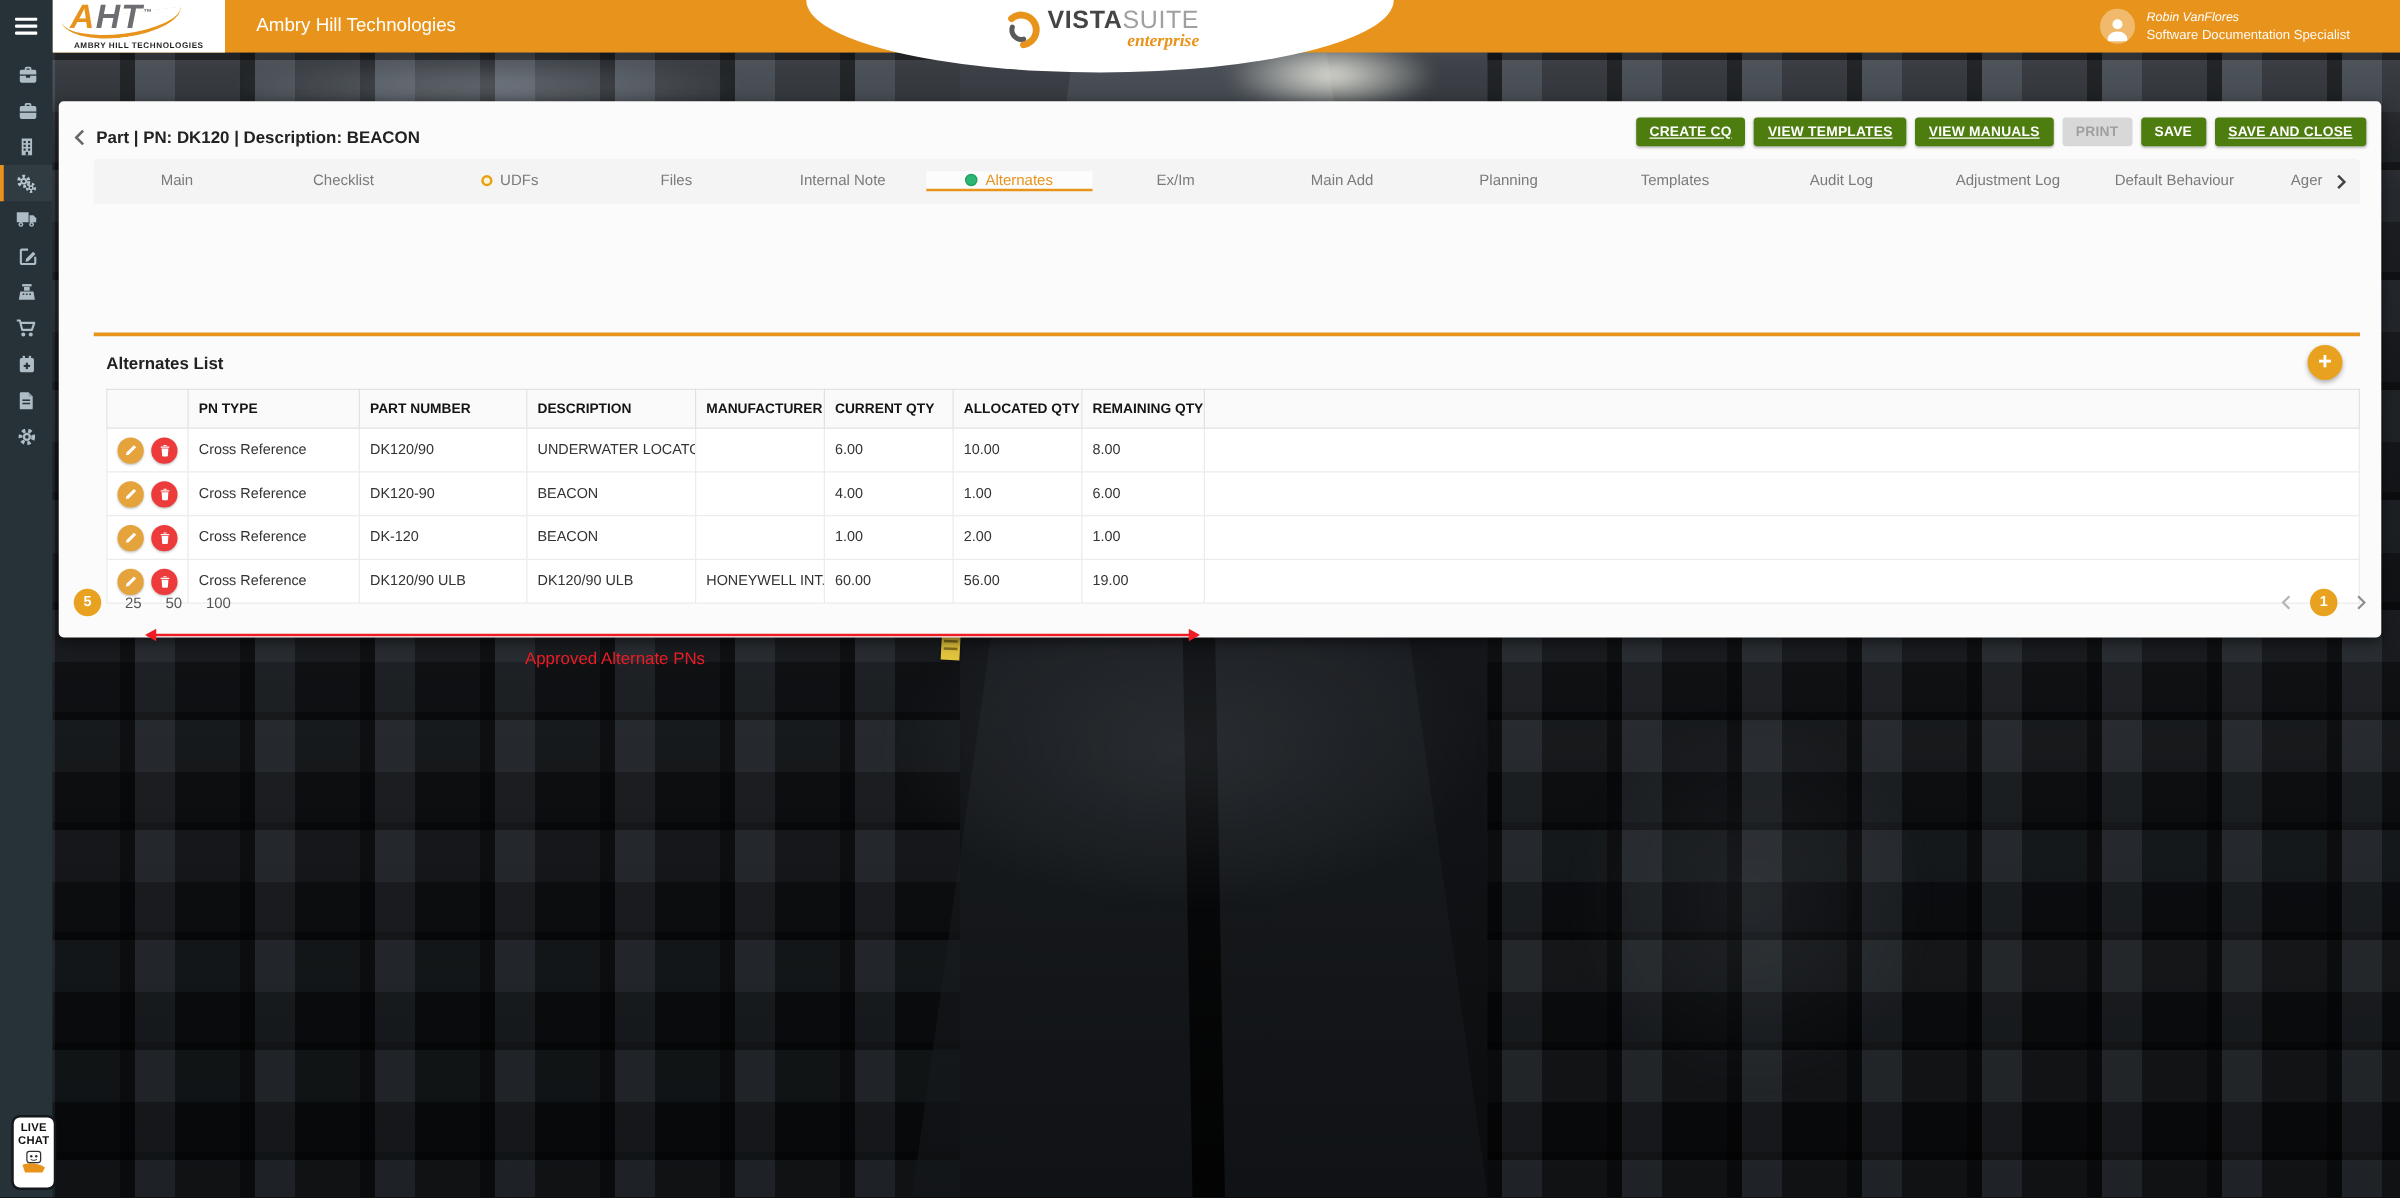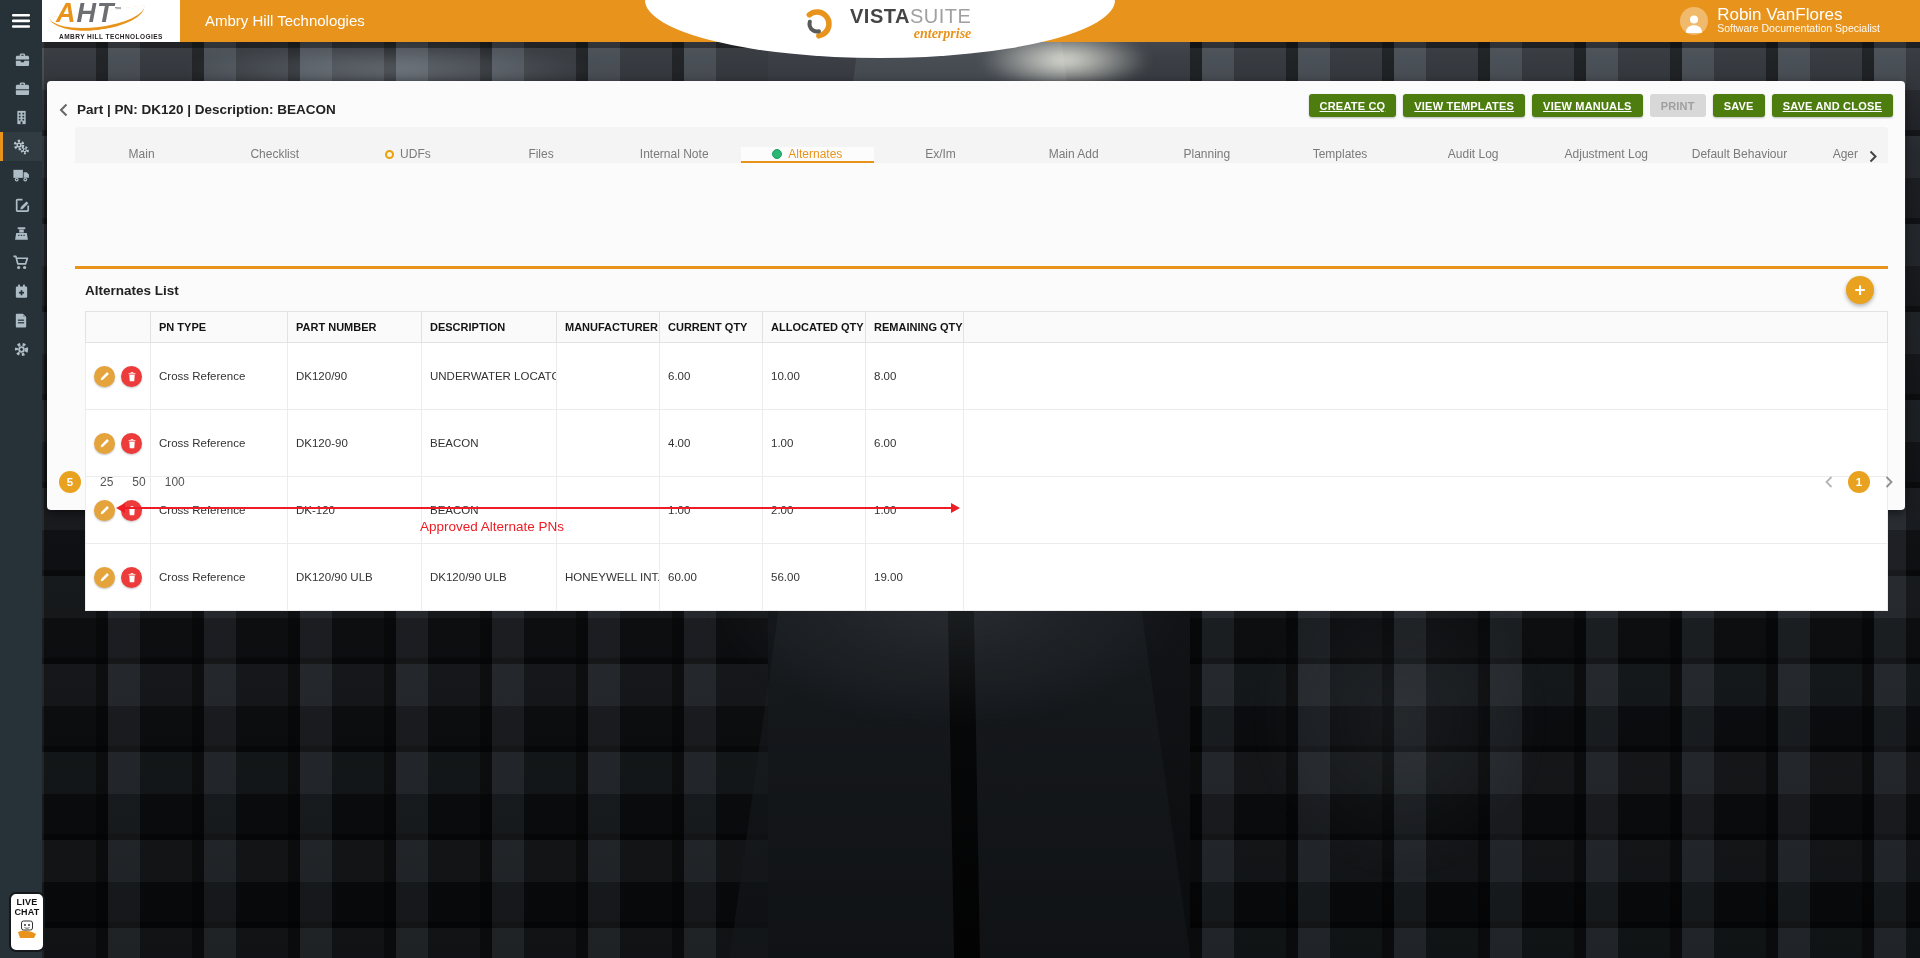--- a/index.html
+++ b/index.html
@@ -52,71 +52,71 @@
   .brand-letters .bl-a{color:#e8941c;}
   .brand-letters .bl-ht{color:#6d6e71;}
   .brand-letters .bl-tm{font-size:7px;font-style:normal;color:#6d6e71;vertical-align:super;}
   .brand-swoosh{position:absolute;left:8px;top:11px;width:96px;height:16px;
     border-bottom:3px solid #e8941c;border-radius:0 0 100% 100%/0 0 200% 200%;transform:rotate(-7deg);}
   .brand-caption{position:absolute;left:0;right:0;bottom:2px;text-align:center;
     font-size:6.5px;font-weight:700;color:#231f20;letter-spacing:.45px;}
   .company-name{position:absolute;left:163px;top:0;height:42px;line-height:42px;
     color:#fff;font-size:15px;}
   .center-ellipse{position:absolute;left:603px;top:-58px;width:470px;height:116px;background:#fff;border-radius:50%;}
-  .vs-logo{position:absolute;left:758px;top:6px;display:flex;align-items:flex-start;gap:16px;}
+  .vs-logo{position:absolute;left:758px;top:6px;display:flex;align-items:flex-start;gap:4px;}
   .vs-text{display:flex;flex-direction:column;line-height:20px;}
   .vs-row1{font-size:20px;letter-spacing:.5px;}
   .vs-bold{font-weight:800;color:#454545;}
   .vs-light{font-weight:400;color:#a0a0a0;}
   .vs-edition{align-self:flex-end;margin-top:-2px;font-family:"Liberation Serif",serif;
     font-style:italic;font-weight:700;font-size:14px;color:#e8941c;}
   .user{position:absolute;right:40px;top:0;height:42px;display:flex;align-items:center;gap:9px;cursor:pointer;}
   .avatar{width:28px;height:28px;border-radius:50%;background:rgba(255,255,255,.35);
     display:flex;align-items:flex-end;justify-content:center;overflow:hidden;}
   .user-text{display:flex;flex-direction:column;}
-  .user-name{color:#fff;font-size:17px;line-height:15px;}
+  .user-name{color:#fff;font-size:10px;line-height:15px;font-style:italic;}
   .user-role{color:#fff;font-size:10.5px;line-height:13px;opacity:.95;}
 
   
   .card{position:absolute;left:47px;top:81px;width:1858px;height:429px;background:#fbfbfb;
     border-radius:4px;box-shadow:0 3px 10px rgba(0,0,0,.55);z-index:5;}
   .card-titlebar{height:36px;display:flex;align-items:flex-end;padding:0 12px;gap:9px;}
   .back-btn{display:flex;align-items:center;cursor:pointer;}
   .page-title{font-size:13.5px;font-weight:700;color:#222;margin:0;}
   .actions{margin-left:auto;display:flex;gap:7px;}
   .btn{height:23px;padding:0 11px;border:none;border-radius:3px;font-family:inherit;
     font-size:11px;font-weight:700;letter-spacing:.2px;color:#fff;cursor:pointer;
     box-shadow:0 1px 2px rgba(0,0,0,.25);}
   .btn.orange{background:#4d7c0f;text-decoration:underline;}
   .btn.green{background:#4d7c0f;}
   .btn.disabled{background:#d8d8d8;color:#9f9f9f;cursor:default;box-shadow:none;}
 
   .tabs{margin:10px 17px 0 28px;height:36px;background:#f4f4f4;border-radius:4px 4px 0 0;
-    display:flex;align-items:flex-end;}
+    display:flex;align-items:center;}
   .tab{flex:1 1 0;display:flex;align-items:center;justify-content:center;gap:6px;
     font-size:12px;color:#7a7a7a;cursor:pointer;white-space:nowrap;overflow:hidden;border-bottom:2px solid transparent;}
   .tab.active{background:#fcfcfc;color:#e8941c;border-bottom:2px solid #e8941c;}
   .tab.truncated{flex:0 0 52px;justify-content:flex-end;}
   .dot{width:8px;height:8px;border-radius:50%;flex:0 0 auto;}
   .dot.orange-ring{background:#fdf3dd;border:2.5px solid #e8a00e;width:5px;height:5px;}
   .dot.green-dot{background:#2bb673;border:1.5px solid #1d9e60;}
   .tab-overflow{flex:0 0 30px;display:flex;align-items:center;justify-content:center;cursor:pointer;}
 
   .alt-section{position:absolute;left:28px;right:17px;top:185px;border-top:3px solid #e8941c;}
   .section-head{height:42px;display:flex;align-items:center;position:relative;}
   .section-title{font-size:13.5px;font-weight:700;color:#222;margin:0 0 0 10px;}
   .fab{position:absolute;right:14px;top:7px;width:28px;height:28px;border-radius:50%;border:none;
     background:#e8a21f;color:#fff;font-size:19px;font-weight:700;line-height:26px;cursor:pointer;
     box-shadow:0 2px 4px rgba(0,0,0,.3);padding:0;}
 
   table.alt-table{border-collapse:collapse;width:calc(100% - 10px);margin-left:10px;background:#fff;
     font-size:11.5px;color:#333;table-layout:fixed;}
   .alt-table th{height:30px;background:#fafafa;text-align:left;padding:0 8px;
     font-size:11px;font-weight:700;color:#141414;border:1px solid #e2e2e2;white-space:nowrap;overflow:hidden;}
-  .alt-table td{height:34px;border:1px solid #ececec;padding:16px 8px;background:#fff;
+  .alt-table td{height:34px;border:1px solid #ececec;padding:0 8px;background:#fff;
     white-space:nowrap;overflow:hidden;}
   .rowbtns{display:flex;gap:6px;align-items:center;}
   .row-btn{width:21px;height:21px;border-radius:50%;border:none;padding:0;cursor:pointer;
     display:flex;align-items:center;justify-content:center;box-shadow:0 1px 2px rgba(0,0,0,.25);}
   .row-btn.edit{background:#e5a33c;}
   .row-btn.del{background:#ed3b3b;}
 
   .annotation-arrow{position:absolute;left:43px;top:238px;width:840px;height:2px;background:#ee1c25;}
   .annotation-arrow::before{content:"";position:absolute;left:-2px;top:-4.5px;width:0;height:0;
     border:5.5px solid transparent;border-right:9px solid #ee1c25;border-left:0;}

